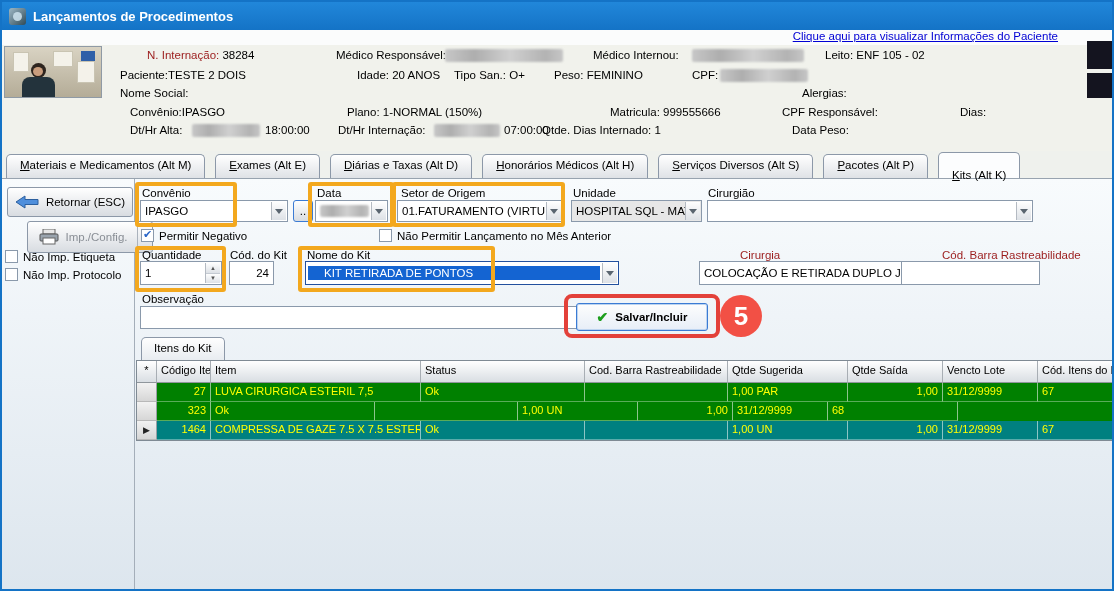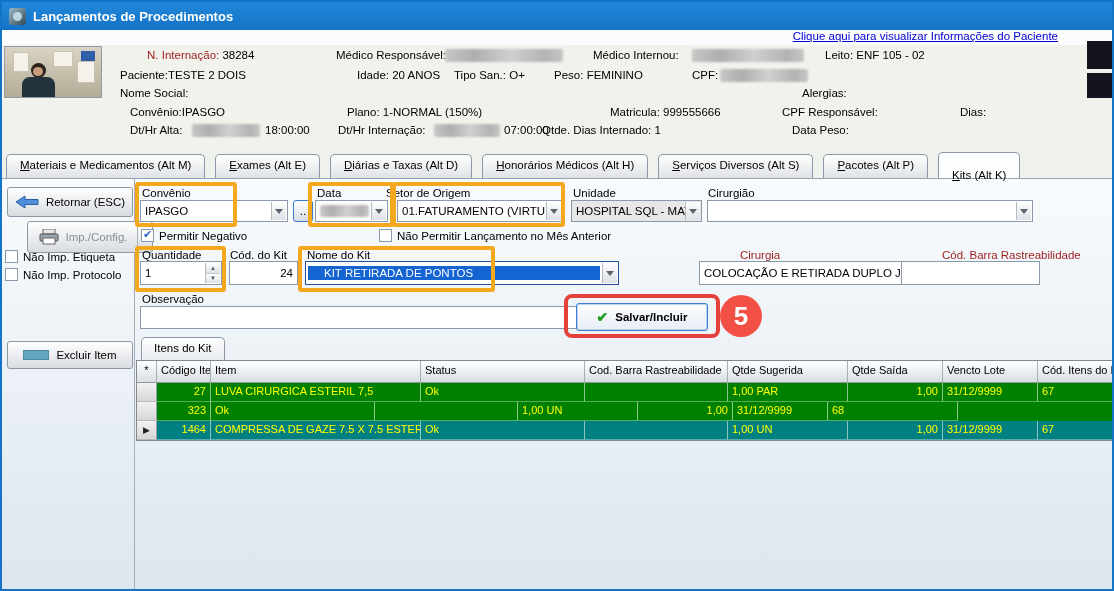--- a/index.html
+++ b/index.html
@@ -220,45 +220,41 @@
         </span>
     </div>
     <div class="chk" style="left:3px;top:71px;">
       <span class="box"></span>
       <span>Não Imp. Etiqueta</span>
     </div>
     <div class="chk" style="left:3px;top:89px;">
       <span class="box"></span>
       <span>Não Imp. Protocolo</span>
     </div>
-    <div class="btn" style="left:5px;top:162px;width:126px;height:28px;">
-      <span class="teal-rect"></span>
-      <span>Excluir Item</span>
-    </div>
 
     <div class="flabel" style="left:140px;top:8px;">Convênio</div>
     <div class="field combo" style="left:138px;top:21px;width:148px;height:22px;">
       <span>IPASGO</span>
         <span class="arr">
           <i></i>
         </span>
     </div>
     <div class="btn" style="left:291px;top:21px;width:20px;height:22px;border-color:#3b7bd4;">
         <span>..</span>
       </div>
 
     <div class="flabel" style="left:315px;top:8px;">Data</div>
     <div class="field combo" style="left:313px;top:21px;width:73px;height:22px;">
       <span class="redact" style="position:static;width:52px;height:12px;"></span>
       <span class="arr">
           <i></i>
         </span>
     </div>
 
-    <div class="flabel" style="left:384px;top:8px;">Setor de Origem</div>
+    <div class="flabel" style="left:399px;top:8px;">Setor de Origem</div>
     <div class="field combo" style="left:395px;top:21px;width:166px;height:22px;">
       <span>01.FATURAMENTO (VIRTU</span>
         <span class="arr">
           <i></i>
         </span>
     </div>
 
     <div class="flabel" style="left:571px;top:8px;text-align:center;">Unidade</div>
     <div class="field combo disabled" style="left:569px;top:21px;width:131px;height:22px;">
       <span>HOSPITAL SQL - MATR</span>
@@ -287,21 +283,21 @@
     <div class="flabel" style="left:140px;top:70px;">Quantidade</div>
     <div class="field" style="left:138px;top:82px;width:82px;height:24px;padding-right:18px;">
       <span>1</span>
       <span class="spin">
           <span>▲</span>
           <span>▼</span>
         </span>
     </div>
 
     <div class="flabel" style="left:228px;top:70px;">Cód. do Kit</div>
-    <div class="field num" style="left:227px;top:82px;width:69px;height:24px;">
+    <div class="field num" style="left:227px;top:82px;width:45px;height:24px;">
       <span>24</span>
     </div>
 
     <div class="flabel" style="left:305px;top:70px;">Nome do Kit</div>
     <div class="field combo focused" style="left:303px;top:82px;width:314px;height:24px;padding-left:2px;">
       <span class="sel-fill">KIT RETIRADA DE PONTOS</span>
       <span class="arr">
           <i></i>
         </span>
     </div>

